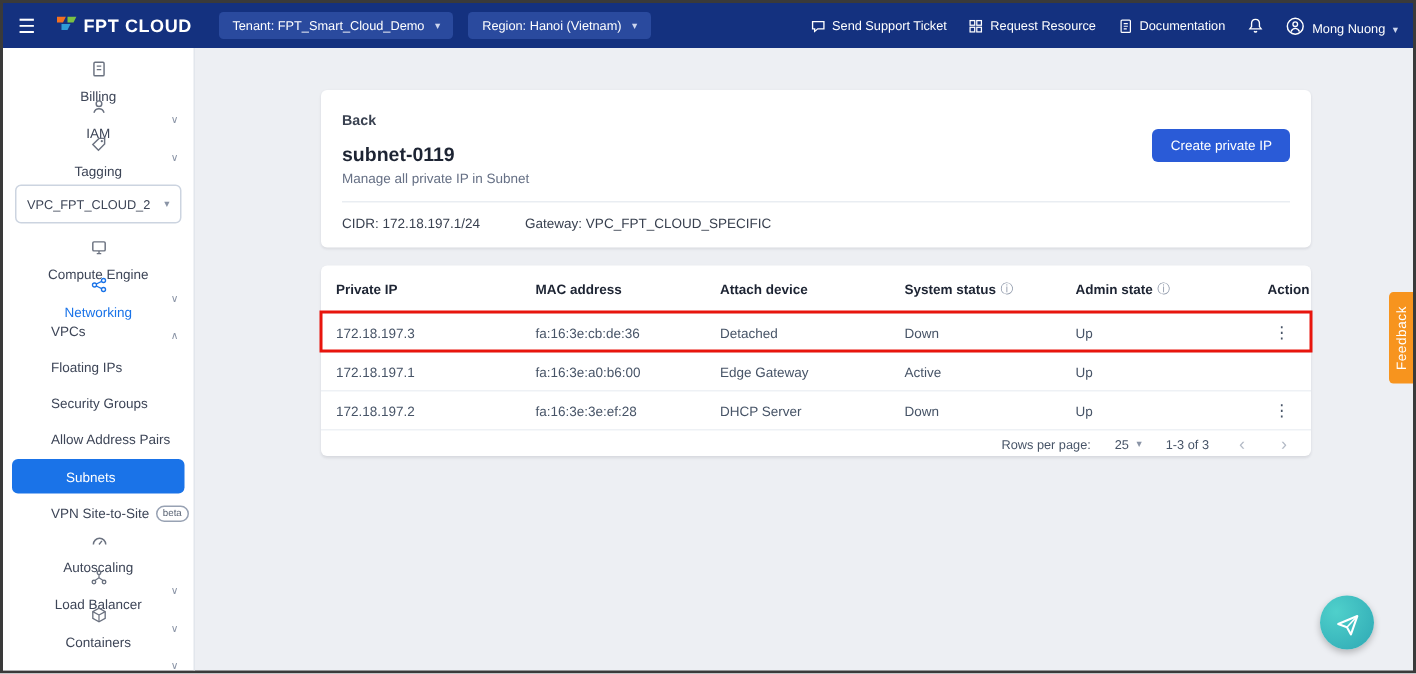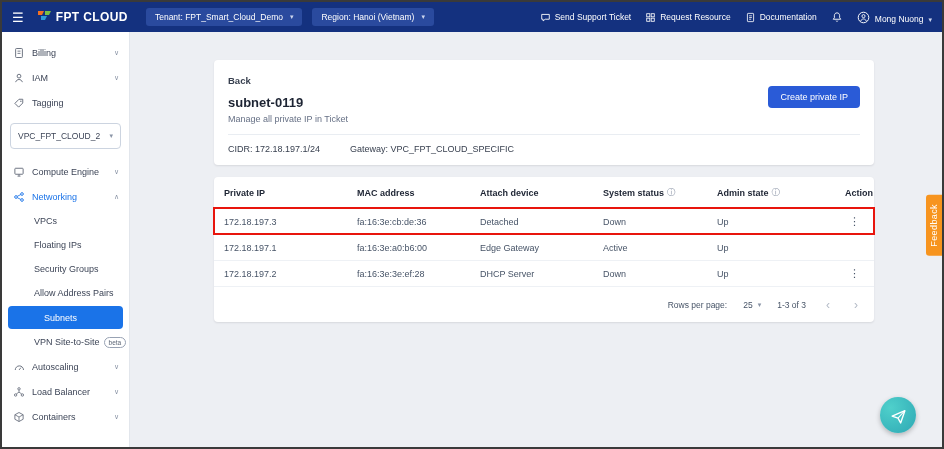--- a/index.html
+++ b/index.html
@@ -20,21 +20,21 @@
   .top-link { display:flex; align-items:flex-start; gap:4px; cursor:pointer; white-space:nowrap; }
   .top-link svg, .bell svg, .avatar svg { display:block; }
   .bell { cursor:pointer; }
   .user { display:flex; align-items:flex-end; gap:5px; cursor:pointer; }
   .user .caret { font-size:7px; color:#cdd6ee; }
 
   
   .sidebar { position:absolute; top:30px; left:0; bottom:0; width:128px; background:#fff;
              border-right:1px solid #e2e6ec; padding-top:8px; font-size:9px; color:#3d4557;
              overflow:hidden; }
-  .side-item { display:flex; align-items:center; gap:7px; height:25px; padding:0 10px; cursor:pointer; }
+  .side-item { display:flex; align-items:center; gap:7px; height:25px; padding:0 10px; cursor:pointer;flex-direction:column; }
   .side-item .icon { width:13px; display:flex; justify-content:center; color:#6b7280; }
   .side-item .chev { margin-left:auto; color:#8a94a6; font-size:7px; }
   .vpc-select { margin:8px 8px 10px 8px; height:26px; border:1px solid #ccd4e0; border-radius:4px;
                 display:flex; align-items:center; padding:0 7px; font-size:8.5px; color:#3d4557;
                 cursor:pointer; }
   .vpc-select .caret { margin-left:auto; color:#8a94a6; font-size:7px; }
   .side-item.networking { color:#1a73e8;align-items:center; }
   .side-item.networking .icon { color:#1a73e8; }
   .sub-item { display:flex; align-items:center; height:24px; padding-left:32px; cursor:pointer;
               color:#3d4557; }
@@ -61,21 +61,21 @@
   .tgrid { display:grid; grid-template-columns:133px 123px 123px 114px 128px 1fr; align-items:center; }
   .thead { height:31px; font-size:9px; font-weight:bold; color:#1d2433; }
   .thead .cell { display:flex; align-items:center; gap:3px; }
   .cell { padding-left:10px; }
   .cell.action { justify-content:flex-end; display:flex; padding-right:22px; }
   .info-ic { color:#8a94a6; font-size:8.5px; font-weight:normal; }
   .trow { height:26px; border-top:1px solid #eef1f5; font-size:9px; color:#475467; }
   .trow .cell { display:flex; align-items:center; }
   .trow.highlight { outline:2px solid #e8150d; outline-offset:-1px; position:relative; z-index:2; }
   .kebab { color:#475467; font-size:11px; cursor:pointer; padding:0 4px; }
-  .pagination { height:36px; border-top:1px solid #eef1f5; display:flex; align-items:center;
+  .pagination { height:18px; border-top:1px solid #eef1f5; display:flex; align-items:center;
                 justify-content:flex-end; gap:16px; font-size:8.5px; color:#475467; padding-right:12px; }
   .rpp { display:flex; align-items:center; gap:5px; cursor:pointer; }
   .rpp .caret { font-size:7px; color:#8a94a6; }
   .pg-arrow { color:#b3bac6; font-size:12px; cursor:pointer; padding:0 4px; }
 
   
   .feedback-tab { position:absolute; right:0; top:193px; background:#f7941e; color:#fff;
                   writing-mode:vertical-rl; transform:rotate(180deg); font-size:9px;
                   padding:9px 3px; border-radius:0 3px 3px 0; letter-spacing:.4px; cursor:pointer; }
   .chat-fab { position:absolute; right:26px; bottom:14px; width:36px; height:36px; border-radius:50%;
@@ -259,21 +259,21 @@
       <span class="chev">∨</span>
     </div>
   </aside>
 
   <main class="main">
 
     <section class="card">
       <div class="card-head">
         <span class="back-link">Back</span>
         <h1 class="page-title">subnet-0119</h1>
-        <p class="page-sub">Manage all private IP in Ticket</p>
+        <p class="page-sub">Manage all private IP in Subnet</p>
         <button class="create-btn">Create private IP</button>
         <div class="head-divider"></div>
       </div>
       <div class="cidr-row">
         <span>CIDR: 172.18.197.1/24</span>
         <span>Gateway: VPC_FPT_CLOUD_SPECIFIC</span>
       </div>
     </section>
 
     <section class="card table-card">

